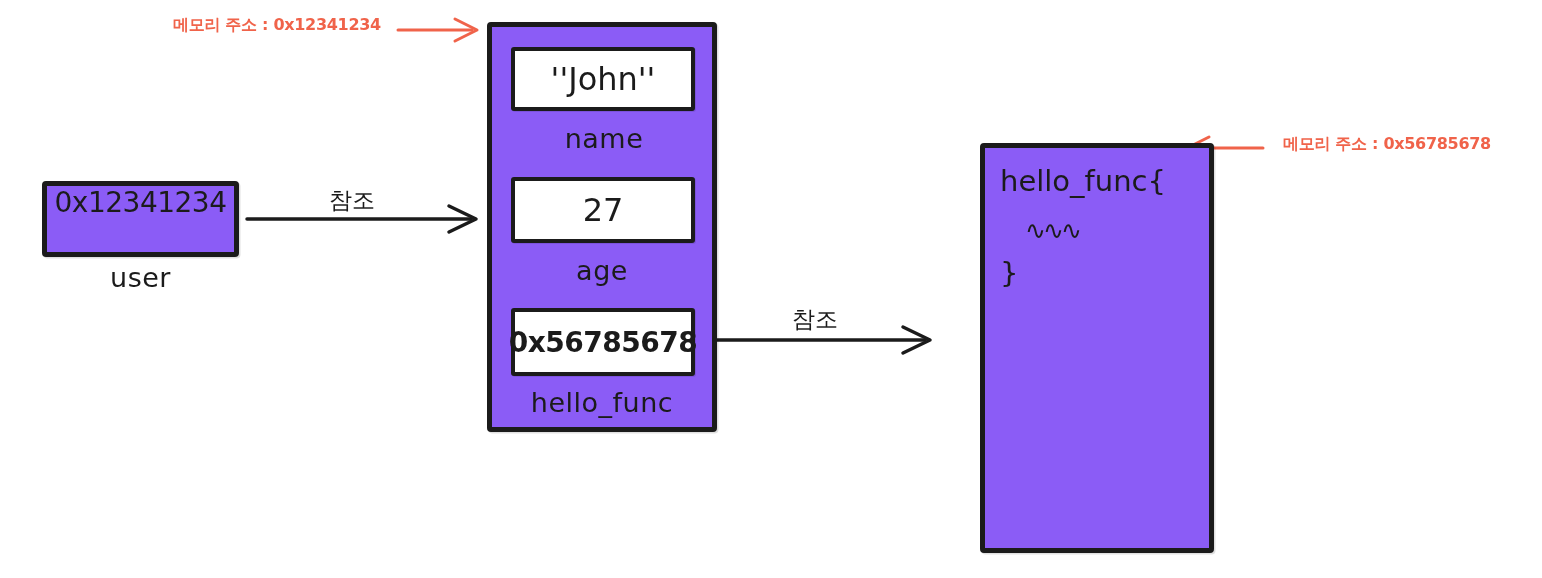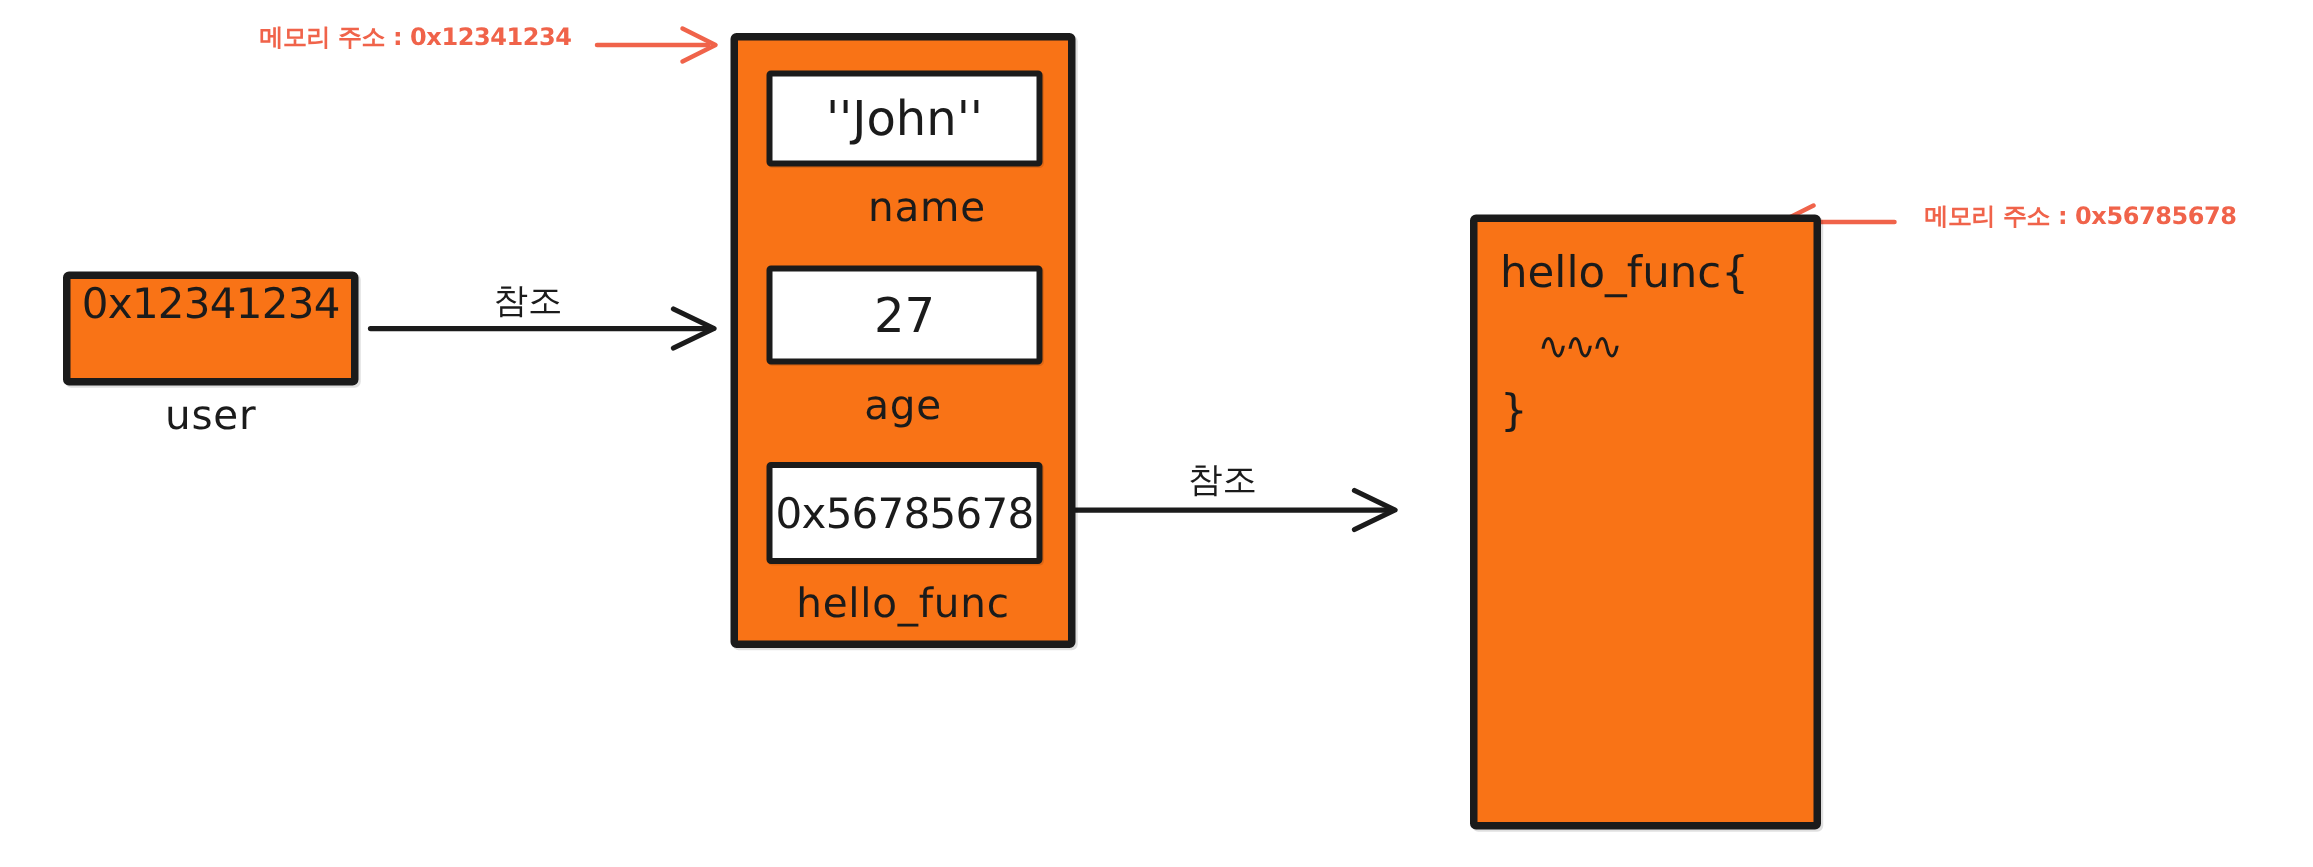--- a/index.html
+++ b/index.html
@@ -13,21 +13,21 @@
     position: relative;
     width: 1542px;
     height: 578px;
     background: #ffffff;
     overflow: hidden;
   }
   .box {
     position: absolute;
     border: 5px solid var(--ink);
     border-radius: 4px;
-    background: #f97316;
+    background: #8b5cf6;
     box-shadow: 1.5px 1.5px 0 rgba(0,0,0,.12);
   }
   .cell {
     position: absolute;
     border: 4px solid var(--ink);
     border-radius: 3px;
     background: #fff;
     box-shadow: 1px 1px 0 rgba(0,0,0,.10);
     display: flex;
     align-items: center;
@@ -97,28 +97,28 @@
 
   <div class="ref-label" style="left:297px; top:185px; width:110px;">참조</div>
 
   <div class="annotation" style="left:173px; top:15px;">메모리 주소 : 0x12341234</div>
 
   <div class="box" style="left:487px; top:22px; width:230px; height:410px;">
 
     <div class="cell" style="left:19px; top:20px; width:184px; height:64px;">
       <span class="value-big">''John''</span>
     </div>
-    <div class="caption" style="left:16px; top:96px; width:100%;">name</div>
+    <div class="caption" style="left:2px; top:96px; width:100%;">name</div>
 
     <div class="cell" style="left:19px; top:150px; width:184px; height:66px;">
       <span class="value-big">27</span>
     </div>
     <div class="caption" style="left:0; top:228px; width:100%;">age</div>
 
-    <div class="cell" style="left:19px; top:281px; width:184px; height:68px;">
+    <div class="cell" style="left:19px; top:281px; width:184px; height:68px;font-weight:bold;">
       <span class="value">0x56785678</span>
     </div>
     <div class="caption" style="left:0; top:360px; width:100%;">hello_func</div>
   </div>
 
   <div class="ref-label" style="left:760px; top:304px; width:110px;">참조</div>
 
   <div class="box" style="left:946px; top:143px; width:234px; height:410px;margin-left:34px;">
     <div class="code-line" style="left:15px; top:16px;">hello_func{</div>
     <div class="code-line squiggle" style="left:40px; top:68px;">∿∿∿</div>

